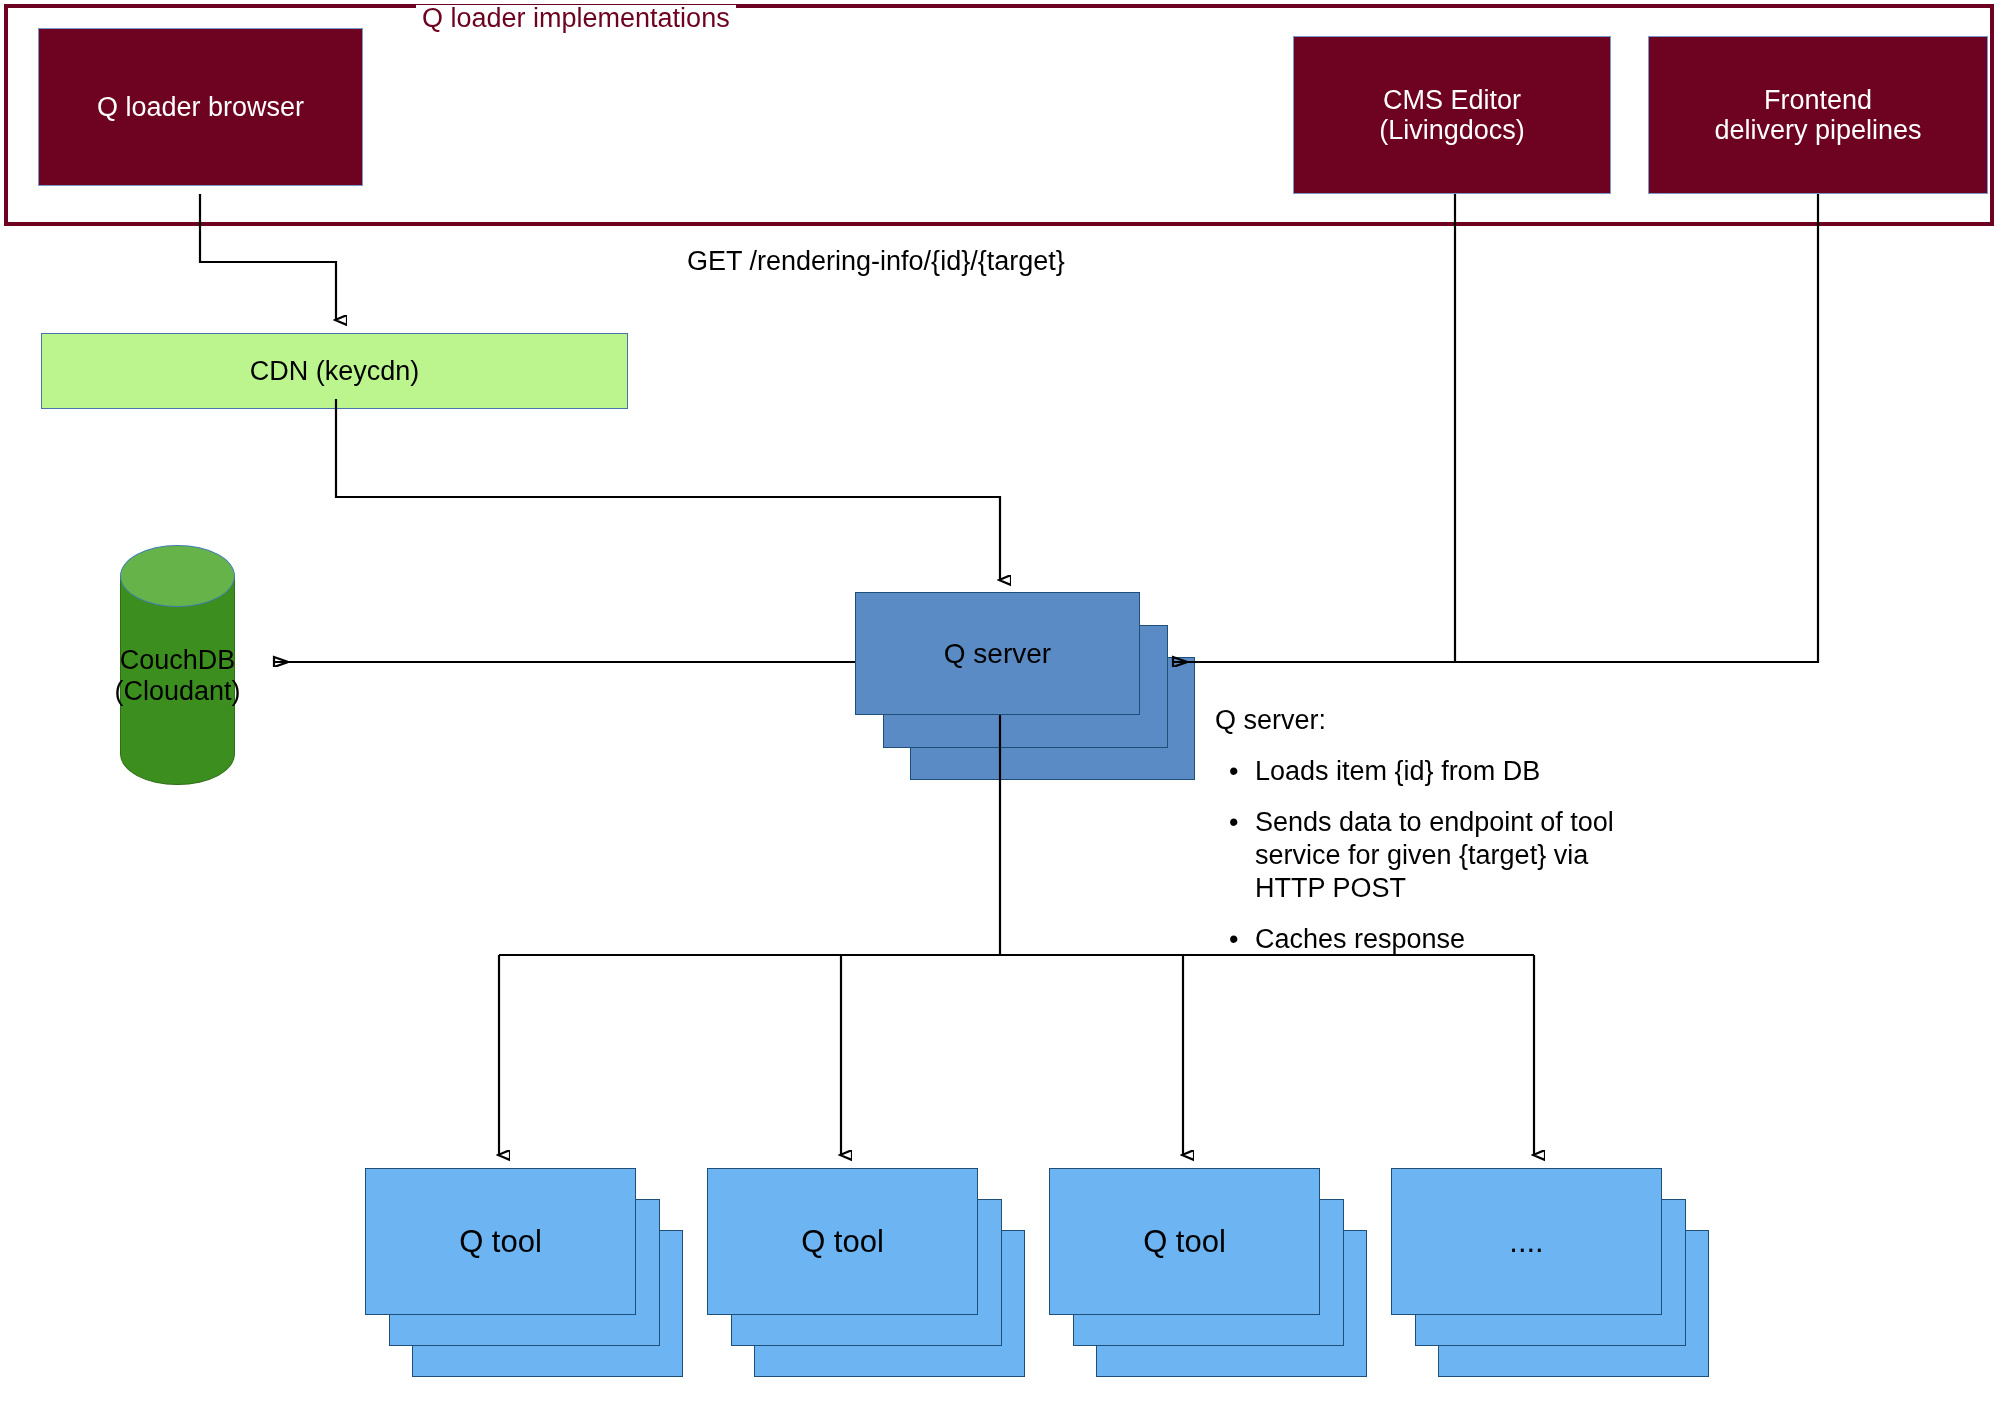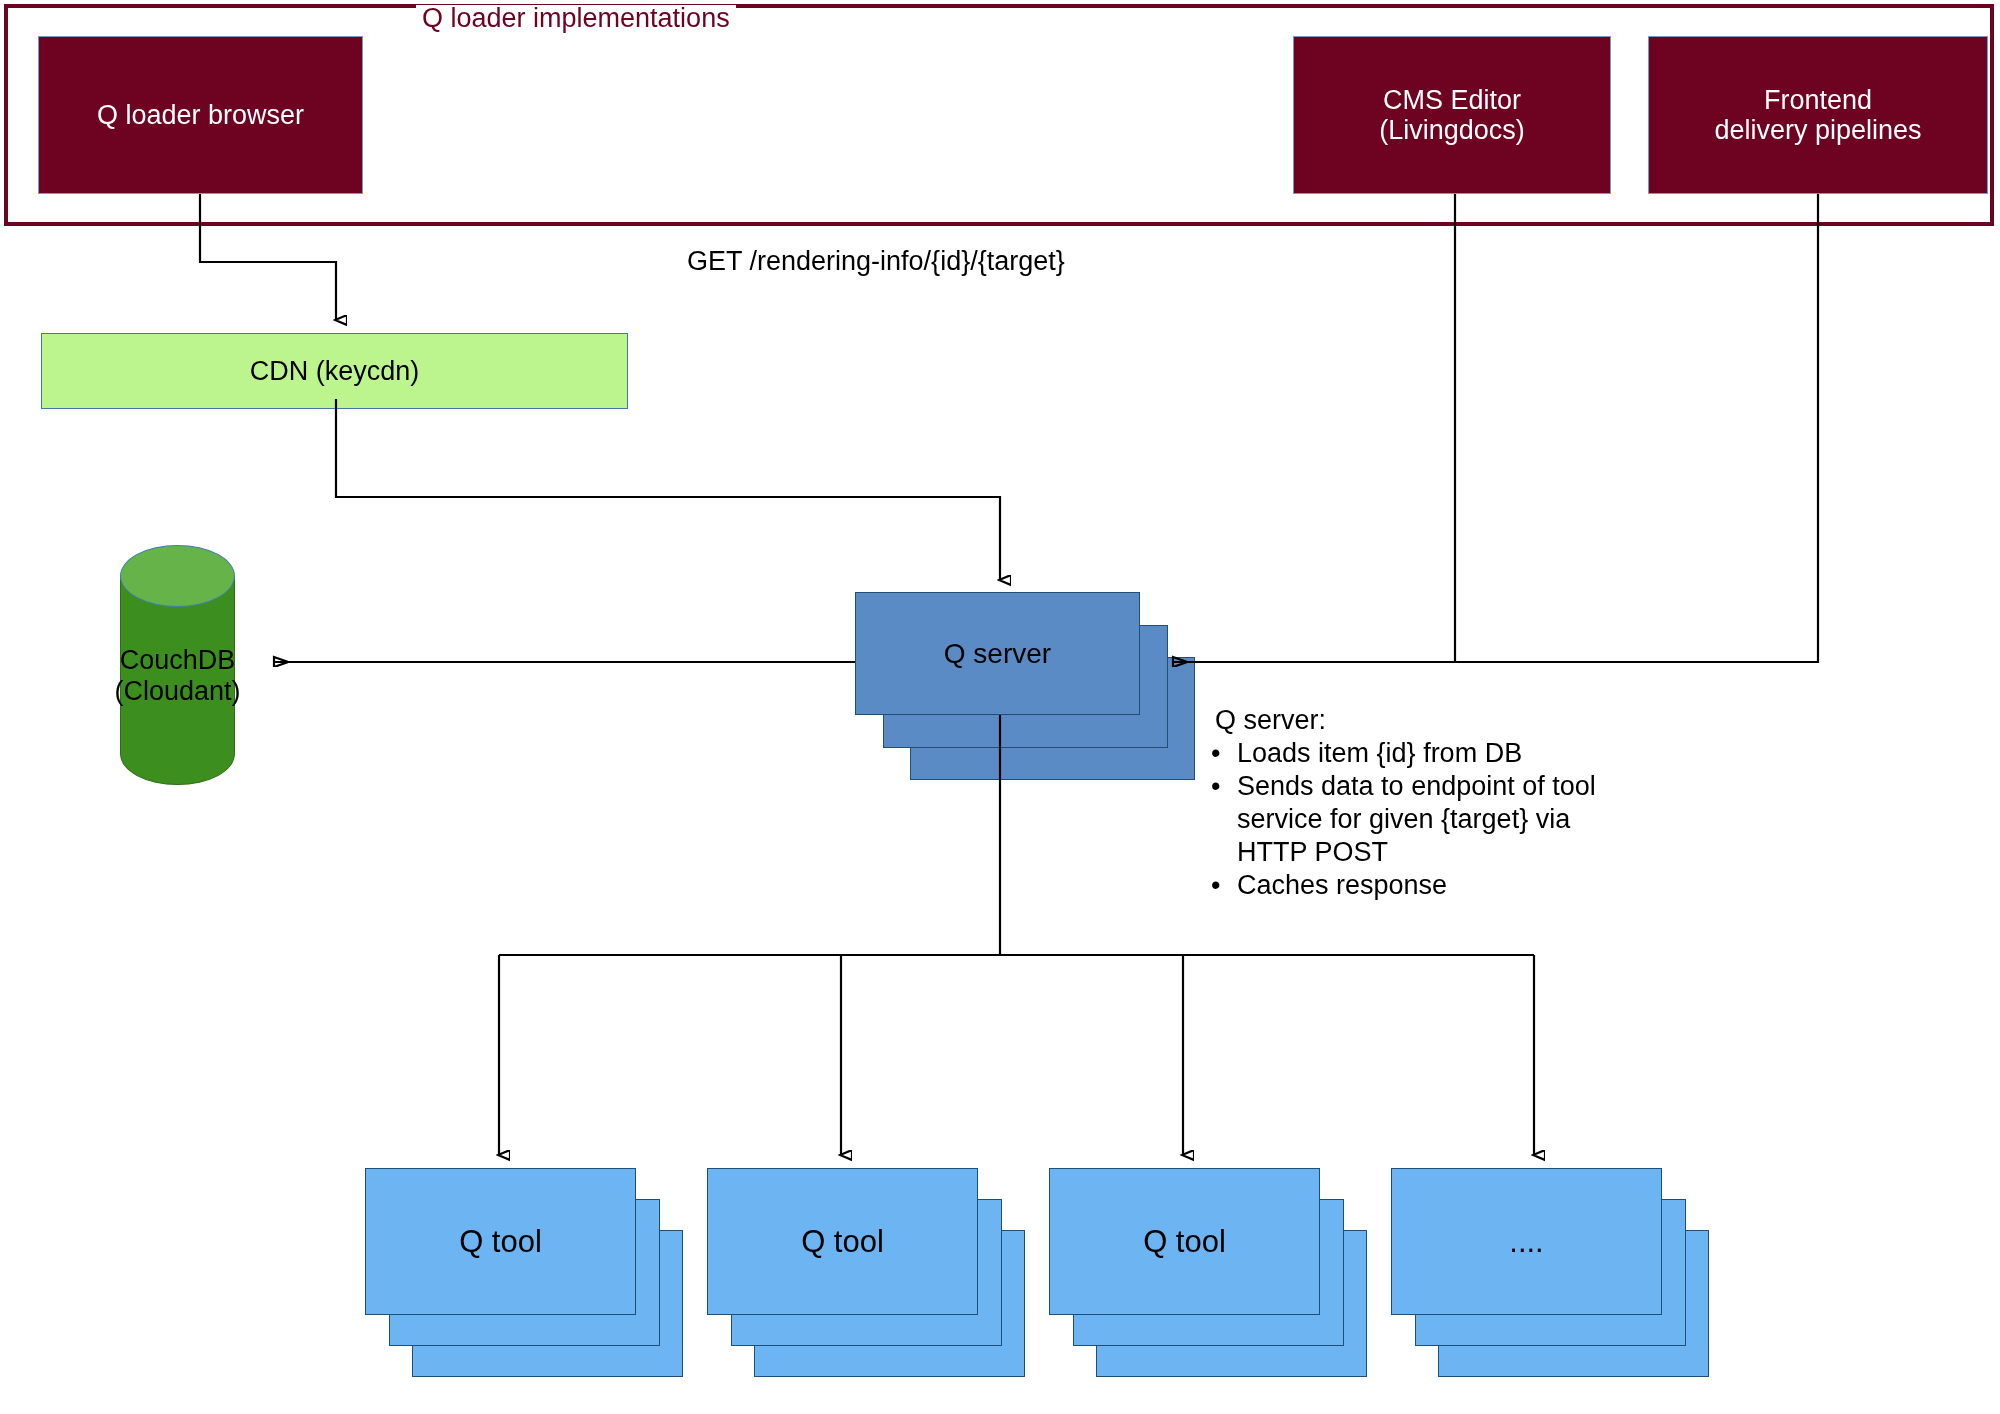--- a/index.html
+++ b/index.html
@@ -139,21 +139,21 @@
   }
   .notes .note-head { margin: 0 0 0 12px; }
   .notes ul {
     margin: 0;
     padding-left: 30px;
     list-style: none;
   }
   .notes li {
     position: relative;
     padding-left: 4px;
-    margin: 0;
+    margin: 18px;
   }
   .notes li:before {
     content: "\2022";
     position: absolute;
     left: -22px;
     top: 0;
   }
 
   
   #wires {
@@ -171,21 +171,21 @@
   }
 </style>
 </head>
 <body>
 
 <div id="canvas">
 
   <div class="group-box" style="left:4px; top:4px; width:1990px; height:222px;"></div>
   <div class="group-title" style="left:416px; top:5px;">Q loader implementations</div>
 
-  <div class="node box-red" style="left:38px; top:36px; width:325px; height:158px;">
+  <div class="node box-red" style="left:38px; top:28px; width:325px; height:158px;">
     <span>Q loader browser</span>
   </div>
 
   <div class="node box-red" style="left:1293px; top:36px; width:318px; height:158px; flex-direction:column;">
     <span>CMS Editor</span>
     <span>(Livingdocs)</span>
   </div>
 
   <div class="node box-red" style="left:1648px; top:36px; width:340px; height:158px; flex-direction:column;">
     <span>Frontend</span>

